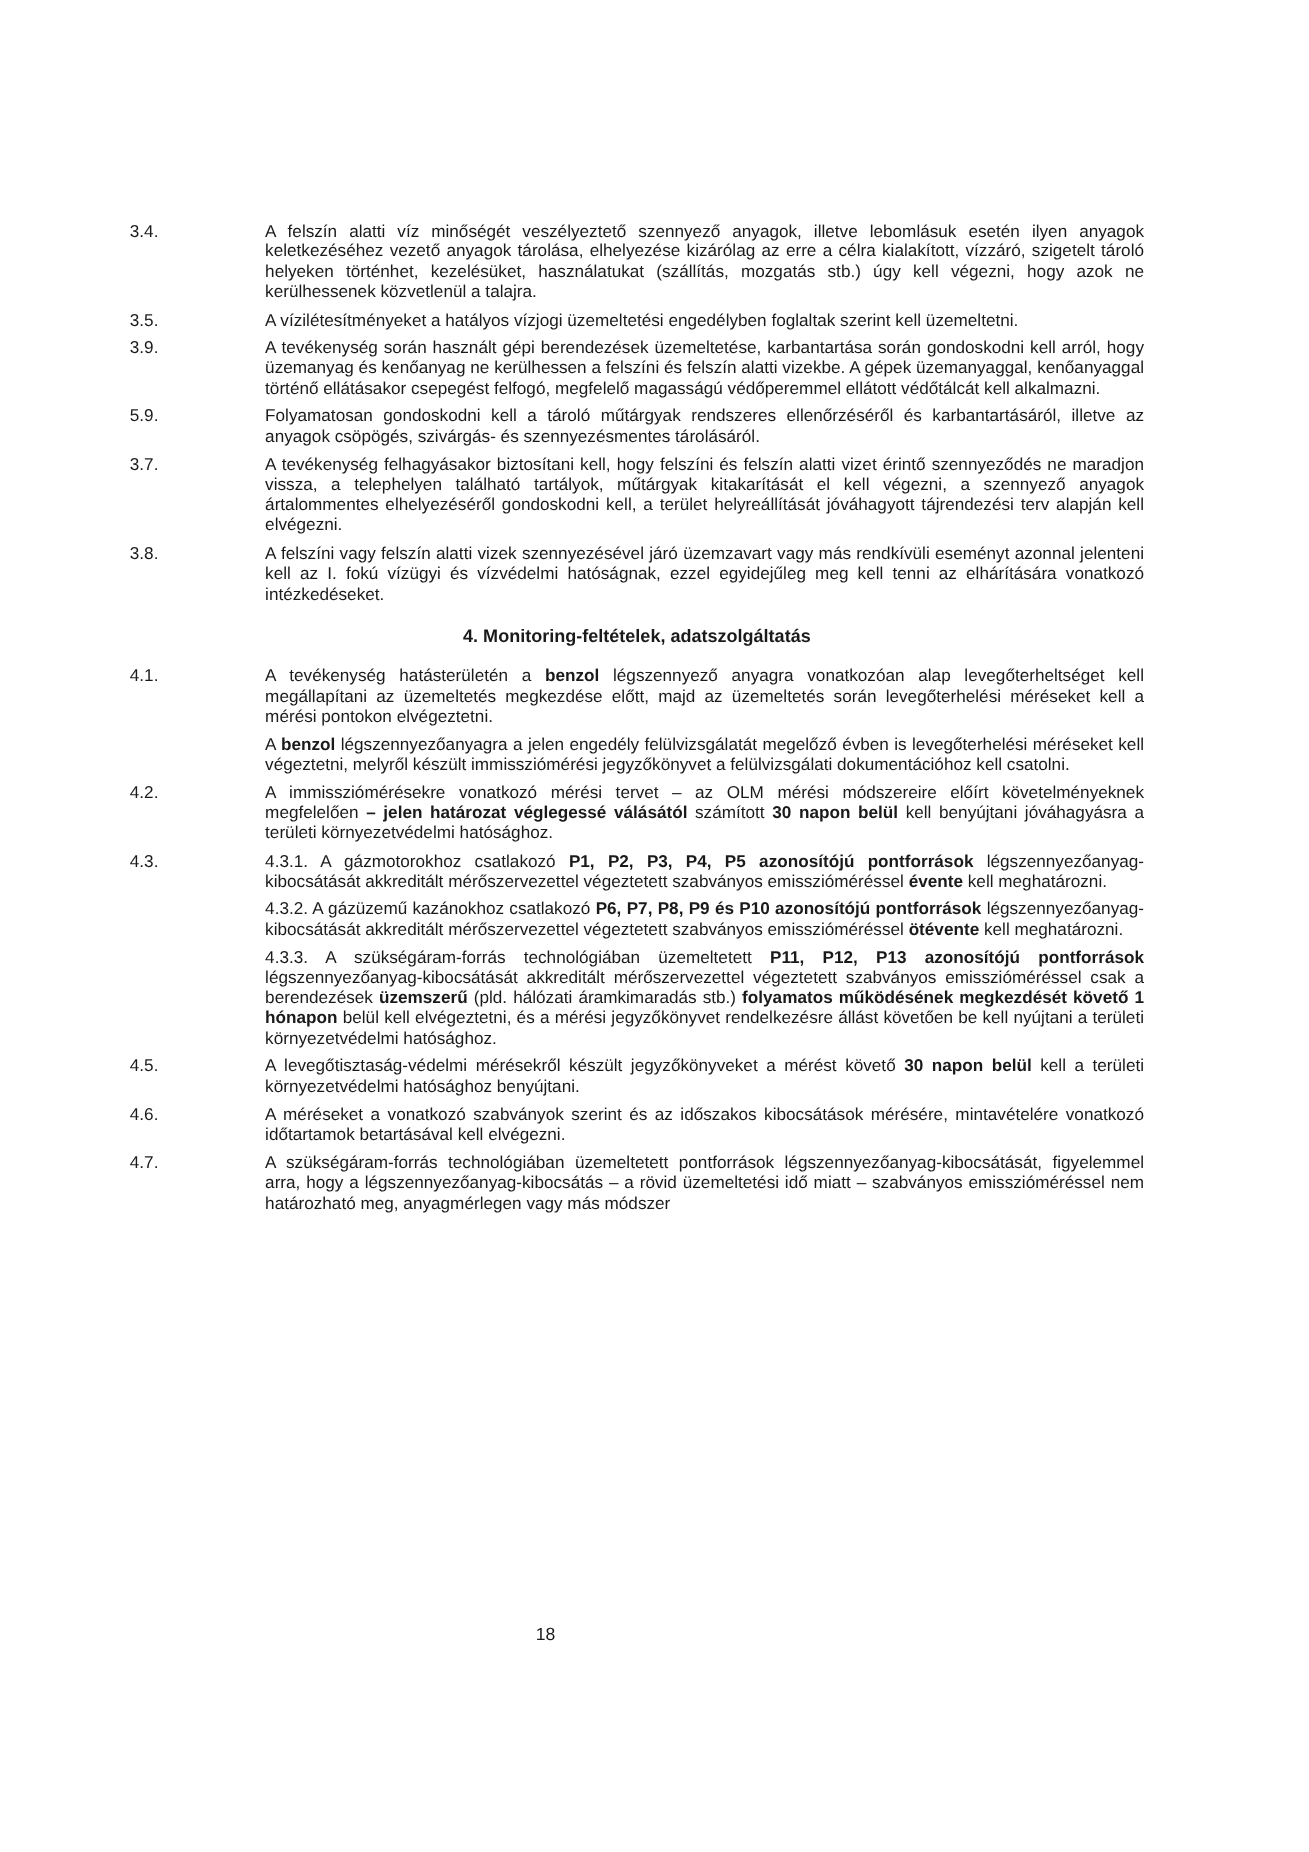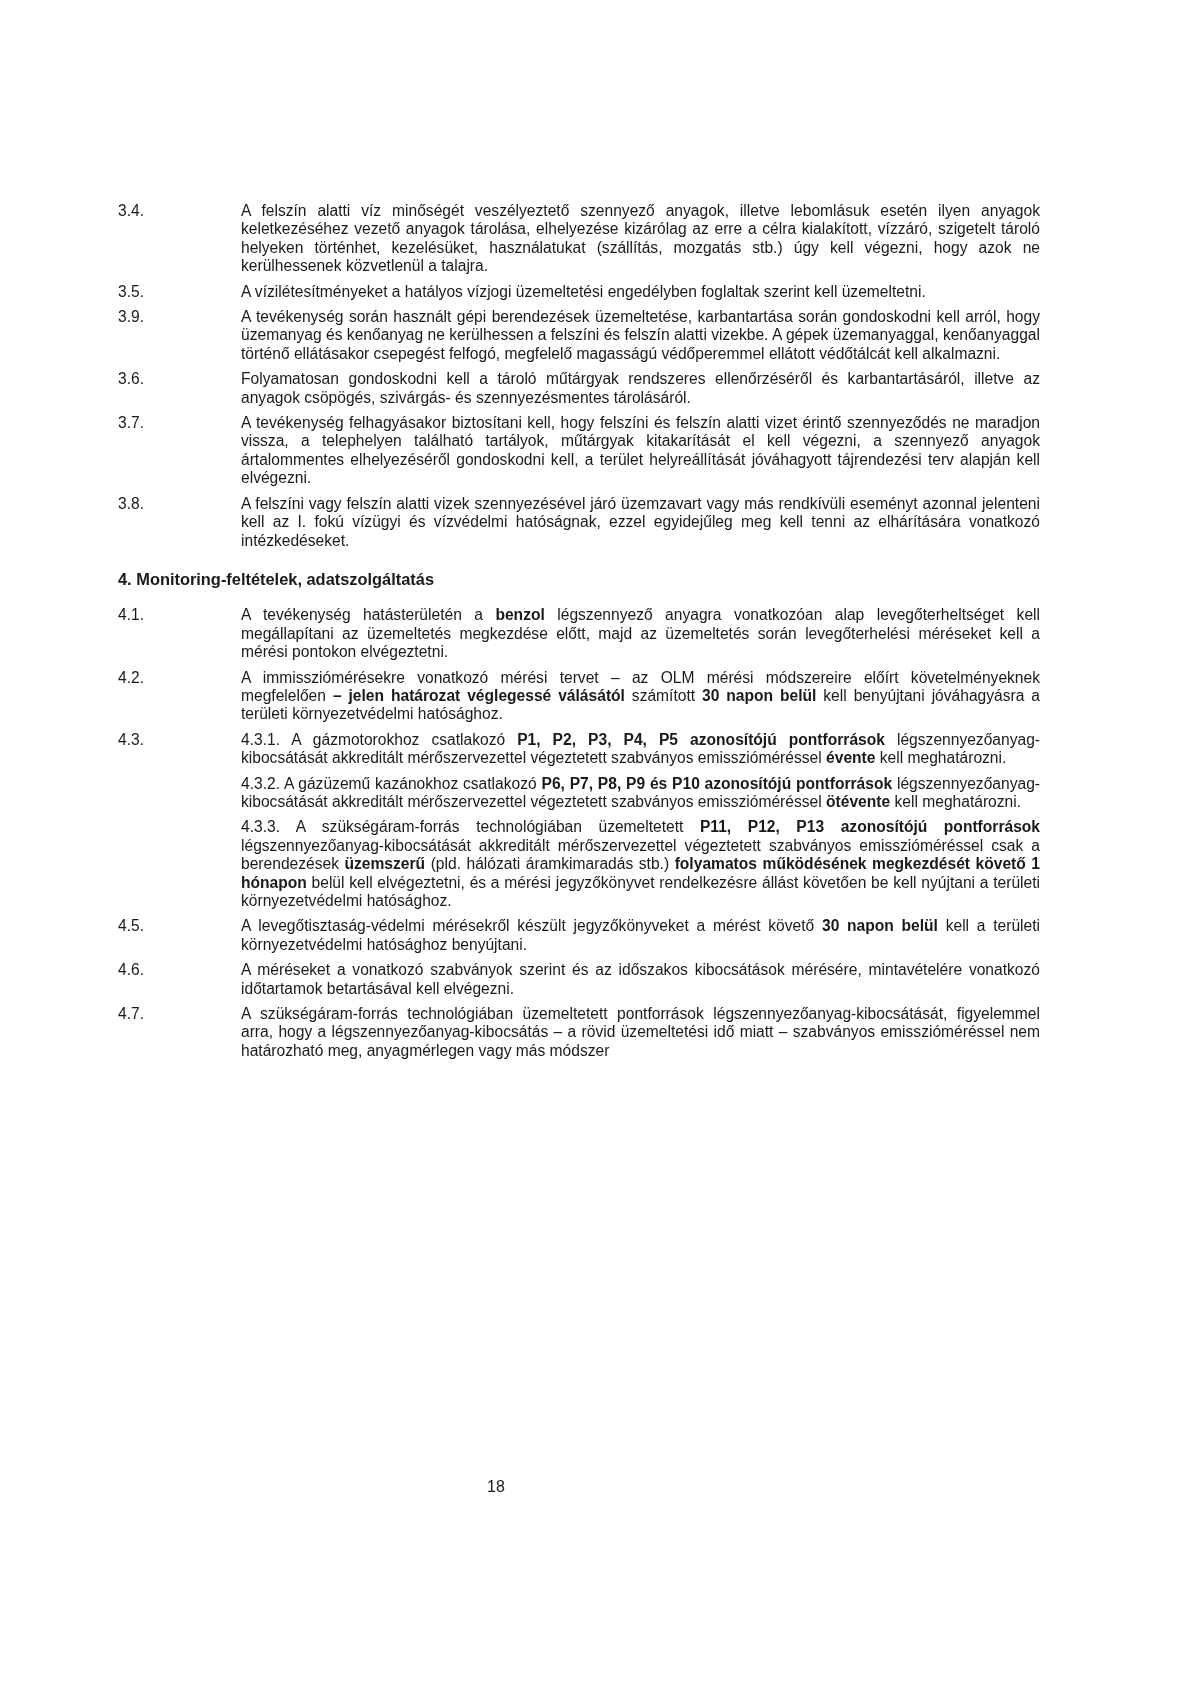--- a/index.html
+++ b/index.html
@@ -4,21 +4,21 @@
 <style>
   html, body { margin:0; padding:0; background:#ffffff; }
   body { width:1190px; height:1684px; position:relative; overflow:hidden;
          font-family:"Liberation Sans", sans-serif; color:#1a1a1a; }
   .page { position:absolute; left:118px; top:202px; width:922px; font-size:15.6px; line-height:18.4px; }
   .item { display:flex; margin-bottom:7px;gap:20px; }
   .num { width:64px; flex:0 0 64px; }
   .txt { flex:1; text-align:justify;margin-left:39px; }
   .txt p { margin:0 0 7px 0; }
   .txt p:last-child { margin-bottom:0; }
-  .heading { font-weight:bold; font-size:16.4px; margin:20px 0 18px 0; }
+  .heading { font-weight:bold; font-size:16.4px; margin:20px 0 18px 0;text-align:center; }
   b { font-weight:bold; }
   .pagenum { position:absolute; left:0; width:992px; top:1478px; text-align:center; font-size:16px; }
 </style>
 </head>
 <body>
 
 <div class="page">
   <div id="sec3">
       <div class="item">
         <div class="num">3.4.</div>
@@ -32,21 +32,21 @@
           <p><span>A vízilétesítményeket a hatályos vízjogi üzemeltetési engedélyben foglaltak szerint kell üzemeltetni.</span></p>
         </div>
       </div>
       <div class="item">
         <div class="num">3.9.</div>
         <div class="txt">
           <p><span>A tevékenység során használt gépi berendezések üzemeltetése, karbantartása során gondoskodni kell arról, hogy üzemanyag és kenőanyag ne kerülhessen a felszíni és felszín alatti vizekbe. A gépek üzemanyaggal, kenőanyaggal történő ellátásakor csepegést felfogó, megfelelő magasságú védőperemmel ellátott védőtálcát kell alkalmazni.</span></p>
         </div>
       </div>
       <div class="item">
-        <div class="num">3.6.</div>
+        <div class="num">5.9.</div>
         <div class="txt">
           <p><span>Folyamatosan gondoskodni kell a tároló műtárgyak rendszeres ellenőrzéséről és karbantartásáról, illetve az anyagok csöpögés, szivárgás- és szennyezésmentes tárolásáról.</span></p>
         </div>
       </div>
       <div class="item">
         <div class="num">3.7.</div>
         <div class="txt">
           <p><span>A tevékenység felhagyásakor biztosítani kell, hogy felszíni és felszín alatti vizet érintő szennyeződés ne maradjon vissza, a telephelyen található tartályok, műtárgyak kitakarítását el kell végezni, a szennyező anyagok ártalommentes elhelyezéséről gondoskodni kell, a terület helyreállítását jóváhagyott tájrendezési terv alapján kell elvégezni.</span></p>
         </div>
       </div>
@@ -56,20 +56,21 @@
           <p><span>A felszíni vagy felszín alatti vizek szennyezésével járó üzemzavart vagy más rendkívüli eseményt azonnal jelenteni kell az I. fokú vízügyi és vízvédelmi hatóságnak, ezzel egyidejűleg meg kell tenni az elhárítására vonatkozó intézkedéseket.</span></p>
         </div>
       </div>
     </div>
   <div class="heading">4. Monitoring-feltételek, adatszolgáltatás</div>
   <div id="sec4">
       <div class="item">
         <div class="num">4.1.</div>
         <div class="txt">
           <p><span>A tevékenység hatásterületén a </span><b>benzol</b><span> légszennyező anyagra vonatkozóan alap levegőterheltséget kell megállapítani az üzemeltetés megkezdése előtt, majd az üzemeltetés során levegőterhelési méréseket kell a mérési pontokon elvégeztetni.</span></p>
+          <p><span>A </span><b>benzol</b><span> légszennyezőanyagra a jelen engedély felülvizsgálatát megelőző évben is levegőterhelési méréseket kell végeztetni, melyről készült immissziómérési jegyzőkönyvet a felülvizsgálati dokumentációhoz kell csatolni.</span></p>
         </div>
       </div>
       <div class="item">
         <div class="num">4.2.</div>
         <div class="txt">
           <p><span>A immissziómérésekre vonatkozó mérési tervet – az OLM mérési módszereire előírt követelményeknek megfelelően </span><b>– jelen határozat véglegessé válásától</b><span> számított </span><b>30 napon belül</b><span> kell benyújtani jóváhagyásra a területi környezetvédelmi hatósághoz.</span></p>
         </div>
       </div>
       <div class="item">
         <div class="num">4.3.</div>

